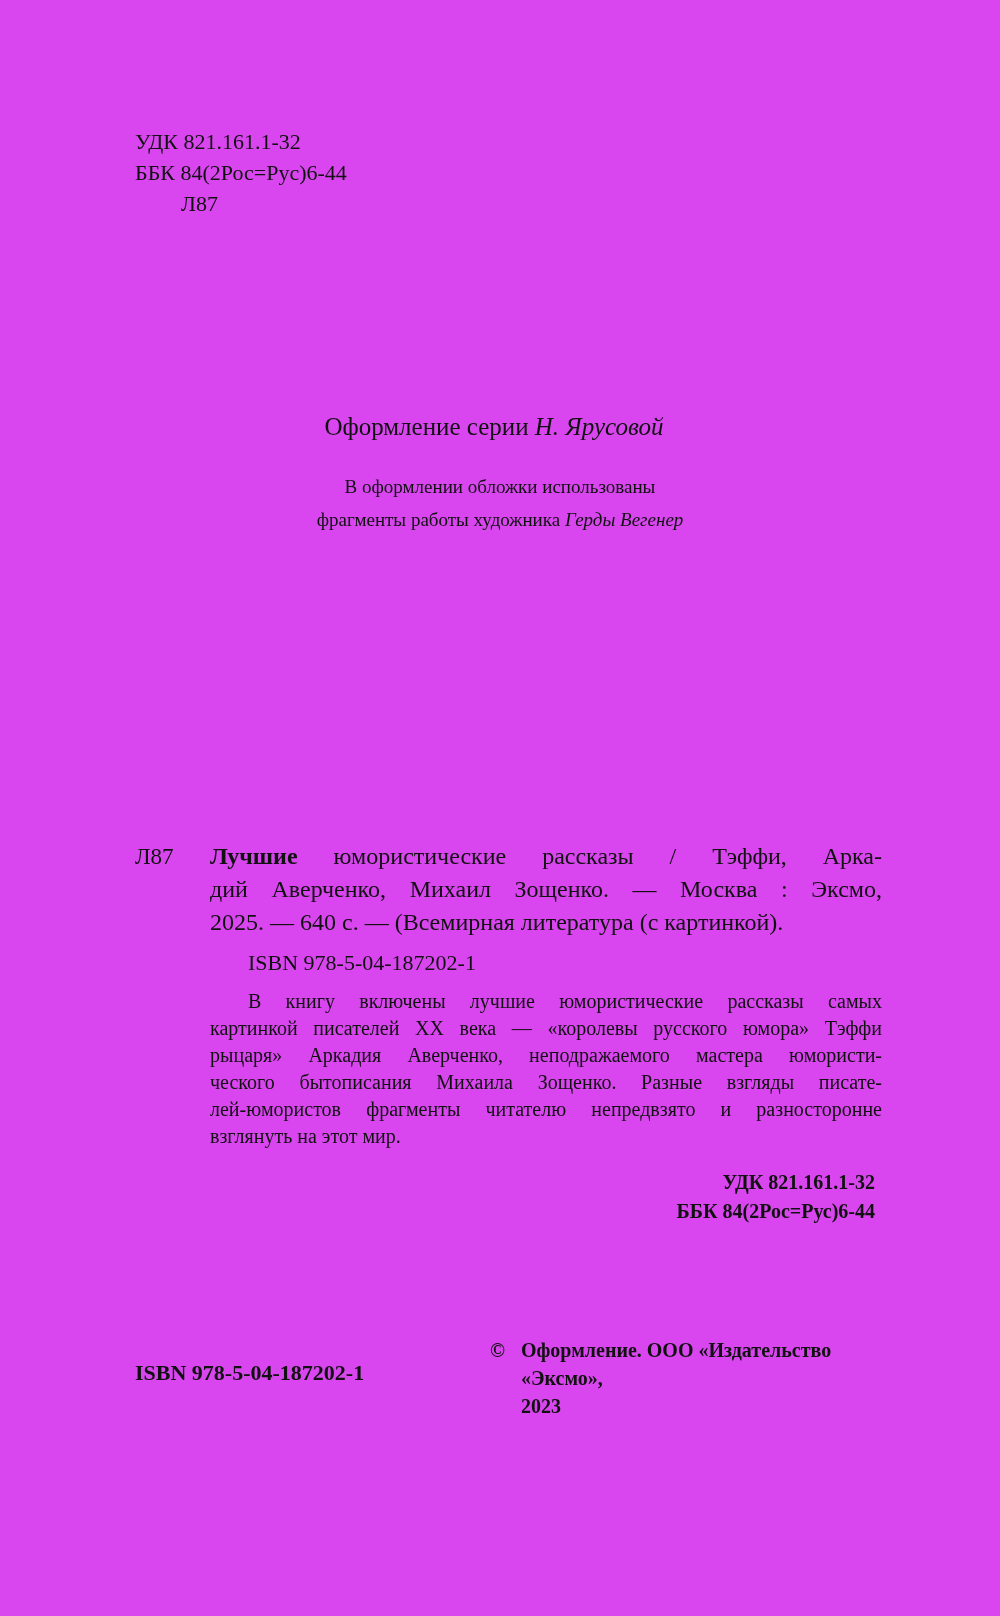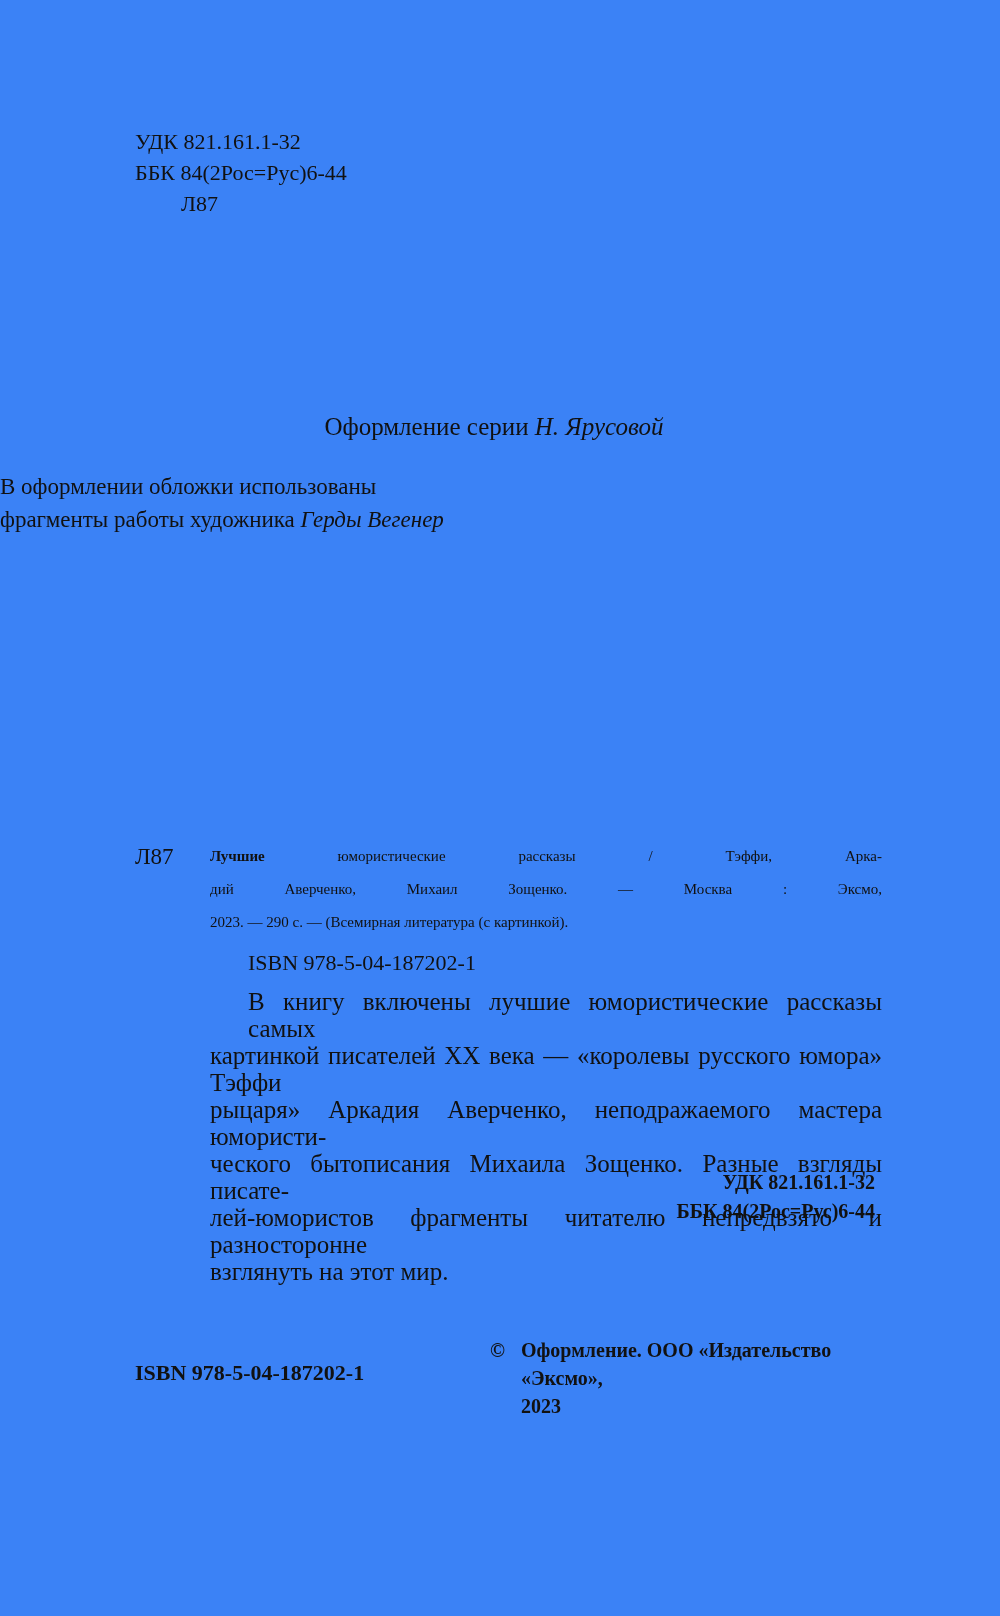--- a/index.html
+++ b/index.html
@@ -4,21 +4,21 @@
 <style>
   html, body {
     margin: 0;
     padding: 0;
     background: #ffffff;
   }
   .page {
     position: relative;
     width: 1000px;
     height: 1616px;
-    background: #3b82f6;
+    background: #d946ef;
     color: #111111;
     font-family: "Liberation Serif", serif;
     overflow: hidden;
   }
 
   
   .top-codes {
     position: absolute;
     left: 135px;
     top: 126px;
@@ -38,41 +38,42 @@
     top: 410px;
     text-align: center;
     font-size: 25px;
     line-height: 33px;
   }
   .cover-credit {
     position: absolute;
     left: 0;
     right: 0;
     top: 470px;
-    font-size: 23px;
+    text-align: center;
+    font-size: 19px;
     line-height: 33px;
   }
   .it { font-style: italic; }
   .b  { font-weight: bold; }
 
   
   .bib-code {
     position: absolute;
     left: 135px;
     top: 840px;
     font-size: 23px;
     line-height: 33px;
     white-space: nowrap;
   }
   .bib-block {
     position: absolute;
     left: 210px;
     top: 840px;
     width: 672px;
-    font-size: 15px;
+    font-size: 24px;
     line-height: 33px;
   }
   .just {
     text-align: justify;
     text-align-last: justify;
   }
   .isbn-mid {
     position: absolute;
     left: 248px;
     top: 948px;
@@ -80,21 +81,21 @@
     line-height: 30px;
     white-space: nowrap;
   }
 
   
   .annotation {
     position: absolute;
     left: 210px;
     top: 988px;
     width: 672px;
-    font-size: 25px;
+    font-size: 20px;
     line-height: 27px;
   }
   .annotation .first { padding-left: 38px; }
 
   
   .footer-codes {
     position: absolute;
     right: 125px;
     top: 1168px;
     text-align: right;
@@ -150,21 +151,21 @@
     </div>
   </div>
 
   <div class="bib-code">Л87</div>
 
   <div class="bib-block">
     <div class="just">
       <span class="b">Лучшие</span><span> юмористические рассказы / Тэффи, Арка-</span>
     </div>
     <div class="just">дий Аверченко, Михаил Зощенко. — Москва : Эксмо,</div>
-    <div>2023. — 290 с. — (Всемирная литература (с картинкой).</div>
+    <div>2025. — 640 с. — (Всемирная литература (с картинкой).</div>
   </div>
 
   <div class="isbn-mid">ISBN 978-5-04-187202-1</div>
 
   <div class="annotation">
     <div class="just first">В книгу включены лучшие юмористические рассказы самых</div>
     <div class="just">картинкой писателей XX века — «королевы русского юмора» Тэффи</div>
     <div class="just">рыцаря» Аркадия Аверченко, неподражаемого мастера юмористи-</div>
     <div class="just">ческого бытописания Михаила Зощенко. Разные взгляды писате-</div>
     <div class="just">лей-юмористов фрагменты читателю непредвзято и разносторонне</div>

